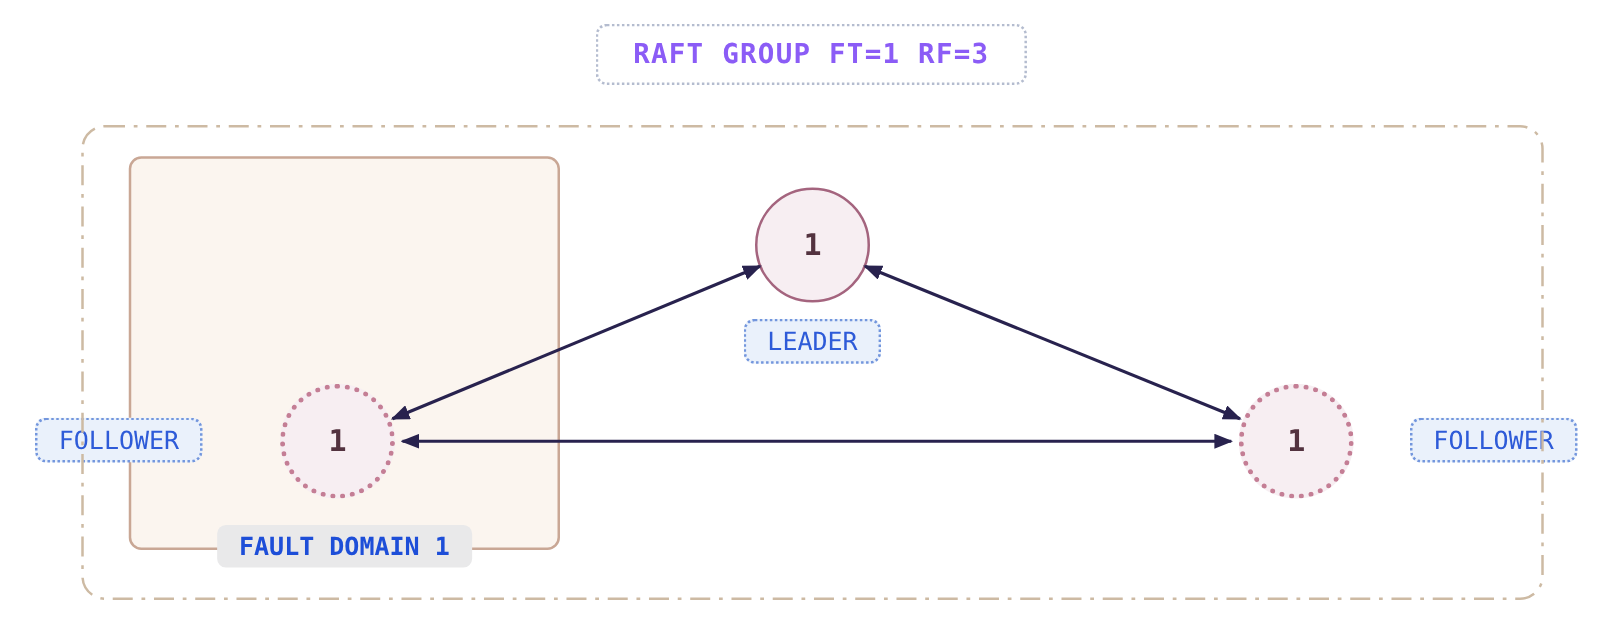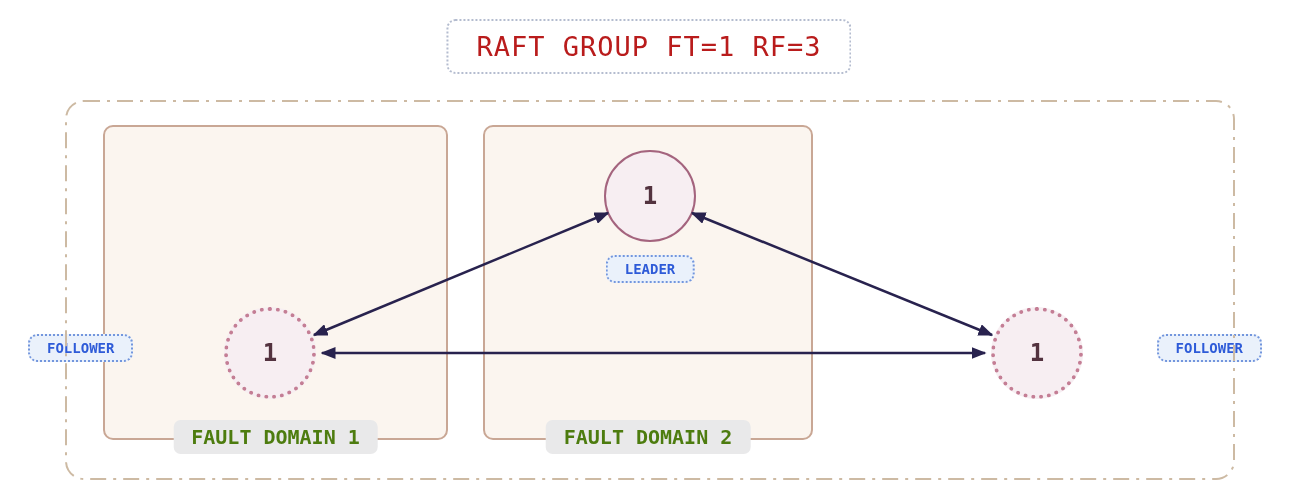--- a/index.html
+++ b/index.html
@@ -6,50 +6,50 @@
   html,body { background:#ffffff; }
   body { font-family:"DejaVu Sans Mono","Liberation Mono",monospace; }
 
   .canvas { position:relative; width:1298px; height:504px; background:#ffffff; overflow:hidden; }
 
   .title-box {
     position:absolute; left:50%; top:19px; transform:translateX(-50%);
     background:#ffffff; border:2px dotted #b4bccf; border-radius:9px;
     padding:10px 28px; z-index:3;
   }
-  .title-text { font-size:27px; font-weight:normal; color:#b91c1c; letter-spacing:1px; white-space:nowrap; }
+  .title-text { font-size:22px; font-weight:bold; color:#8b5cf6; letter-spacing:1px; white-space:nowrap; }
 
   .domain {
     position:absolute; top:125px; height:315px;
     background:#fbf5ef; border:2px solid #c9a795; border-radius:10px; z-index:1;
   }
   .domain-1 { left:103px; width:345px; }
   .domain-2 { left:483px; width:330px; }
   .domain-3 { left:858px; width:340px; }
 
   .domain-label {
     position:absolute; left:50%; bottom:-16px; transform:translateX(-50%);
-    background:#e9e9ea; color:#4d7c0f; border-radius:7px;
+    background:#e9e9ea; color:#1d4ed8; border-radius:7px;
     padding:5px 18px; font-size:20px; font-weight:bold; white-space:nowrap; z-index:2;
   }
 
   .node {
     position:absolute; width:92px; height:92px; border-radius:50%;
     background:#f7eef2; display:flex; align-items:center; justify-content:center;
     font-size:24px; font-weight:bold; color:#53323f; z-index:2;
   }
   .node-leader   { left:604px; top:150px; border:2px solid #a4647e; }
   .node-follower { border:4px dotted #c47e95; }
   .node-follower-left  { left:224px; top:307px; }
   .node-follower-right { left:991px; top:307px; }
 
   .role {
     position:absolute; background:#eaf1fb; color:#2e5bd8;
     border:2px dotted #7396dd; border-radius:9px;
-    padding:4px 17px; font-size:14px; font-weight:bold; white-space:nowrap; z-index:4;
+    padding:4px 17px; font-size:20px; font-weight:normal; white-space:nowrap; z-index:4;
   }
   .role-leader         { left:650px; top:255px; transform:translateX(-50%); }
   .role-follower-left  { left:28px;  top:334px; }
   .role-follower-right { right:36px; top:334px; }
 
   .overlay {
     position:absolute; left:0; top:0; width:1298px; height:504px;
     pointer-events:none; z-index:5;
   }
 </style>
@@ -59,23 +59,20 @@
 <div class="canvas">
 
   <div class="title-box">
     <span class="title-text">RAFT GROUP FT=1 RF=3</span>
   </div>
 
   <div class="domain domain-1">
     <div class="domain-label">FAULT DOMAIN 1</div>
   </div>
 
-  <div class="domain domain-2">
-    <div class="domain-label">FAULT DOMAIN 2</div>
-  </div>
 
 
   <div class="node node-leader">
     <span>1</span>
   </div>
 
   <div class="node node-follower node-follower-left">
     <span>1</span>
   </div>
 

